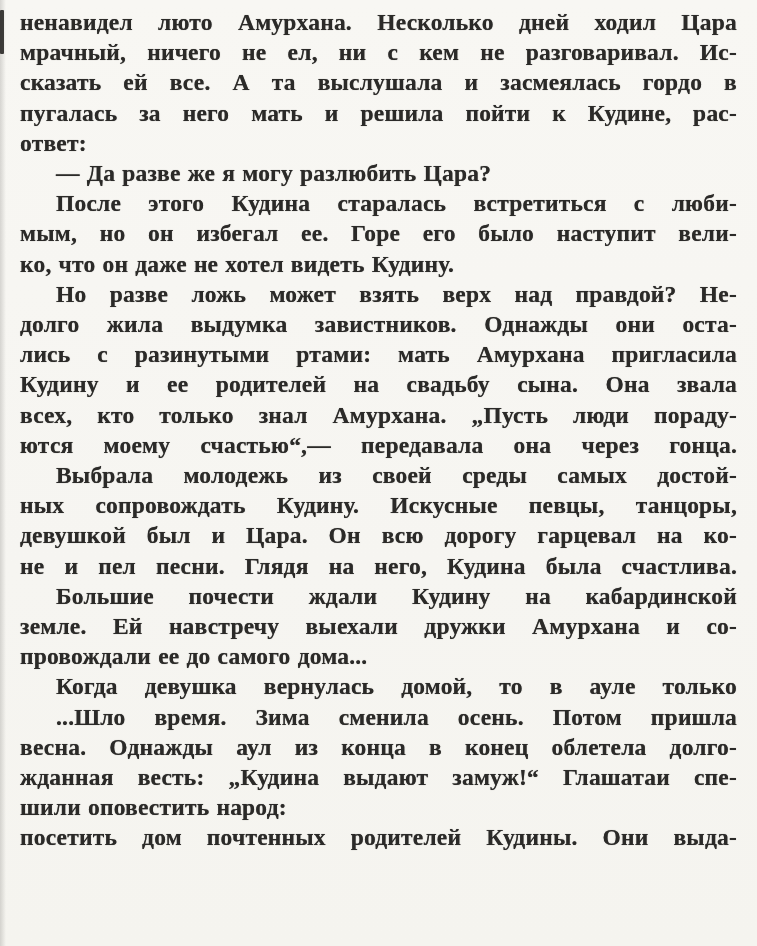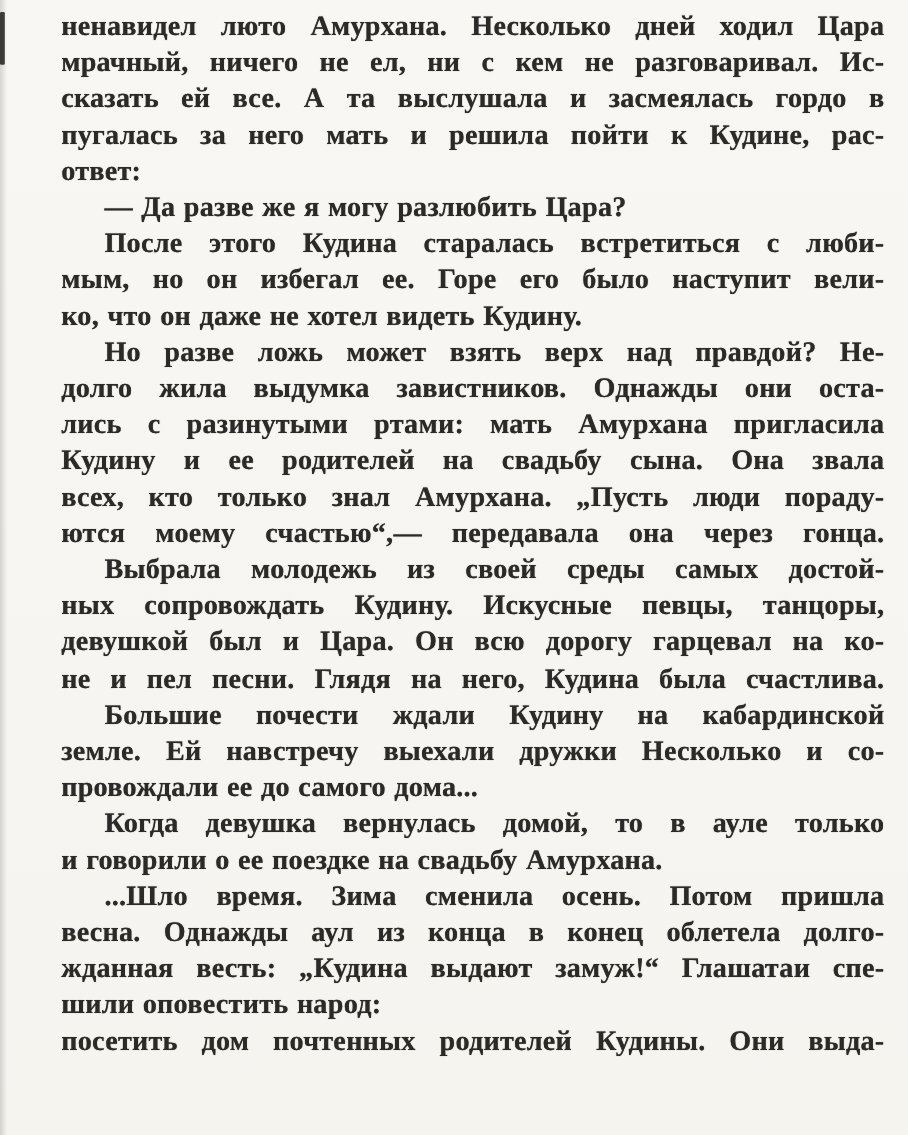--- a/index.html
+++ b/index.html
@@ -38,21 +38,20 @@
     width: 4px; height: 44px;
     background: #1e1d1b;
     border-radius: 1px;
     opacity: 0.85;
     pointer-events: none;
   }
   .ln {
     text-align: justify;
     text-align-last: left;
     white-space: normal;
-    margin-left: 31px;
   }
   .ln.j { text-align-last: justify; }
   .ln.ind { padding-left: 36px; font-family: Liberation Serif, serif; }
 </style>
 </head>
 <body>
 
 <div class="page">
   <div class="edge-shadow"></div>
   <div class="edge-mark"></div>
@@ -70,22 +69,21 @@
   <div class="ln j">долго жила выдумка завистников. Однажды они оста-</div>
   <div class="ln j">лись с разинутыми ртами: мать Амурхана пригласила</div>
   <div class="ln j">Кудину и ее родителей на свадьбу сына. Она звала</div>
   <div class="ln j">всех, кто только знал Амурхана. „Пусть люди пораду-</div>
   <div class="ln j">ются моему счастью“,— передавала она через гонца.</div>
   <div class="ln ind j">Выбрала молодежь из своей среды самых достой-</div>
   <div class="ln j">ных сопровождать Кудину. Искусные певцы, танцоры,</div>
   <div class="ln j">девушкой был и Цара. Он всю дорогу гарцевал на ко-</div>
   <div class="ln j">не и пел песни. Глядя на него, Кудина была счастлива.</div>
   <div class="ln ind j">Большие почести ждали Кудину на кабардинской</div>
-  <div class="ln j">земле. Ей навстречу выехали дружки Несколько и со-</div>
+  <div class="ln j">земле. Ей навстречу выехали дружки Амурхана и со-</div>
   <div class="ln">провождали ее до самого дома...</div>
   <div class="ln ind j">Когда девушка вернулась домой, то в ауле только</div>
-  <div class="ln">и говорили о ее поездке на свадьбу Амурхана.</div>
   <div class="ln ind j">...Шло время. Зима сменила осень. Потом пришла</div>
   <div class="ln j">весна. Однажды аул из конца в конец облетела долго-</div>
   <div class="ln j">жданная весть: „Кудина выдают замуж!“ Глашатаи спе-</div>
   <div class="ln">шили оповестить народ:</div>
   <div class="ln j">посетить дом почтенных родителей Кудины. Они выда-</div>
 </div>
 
 </body></html>

